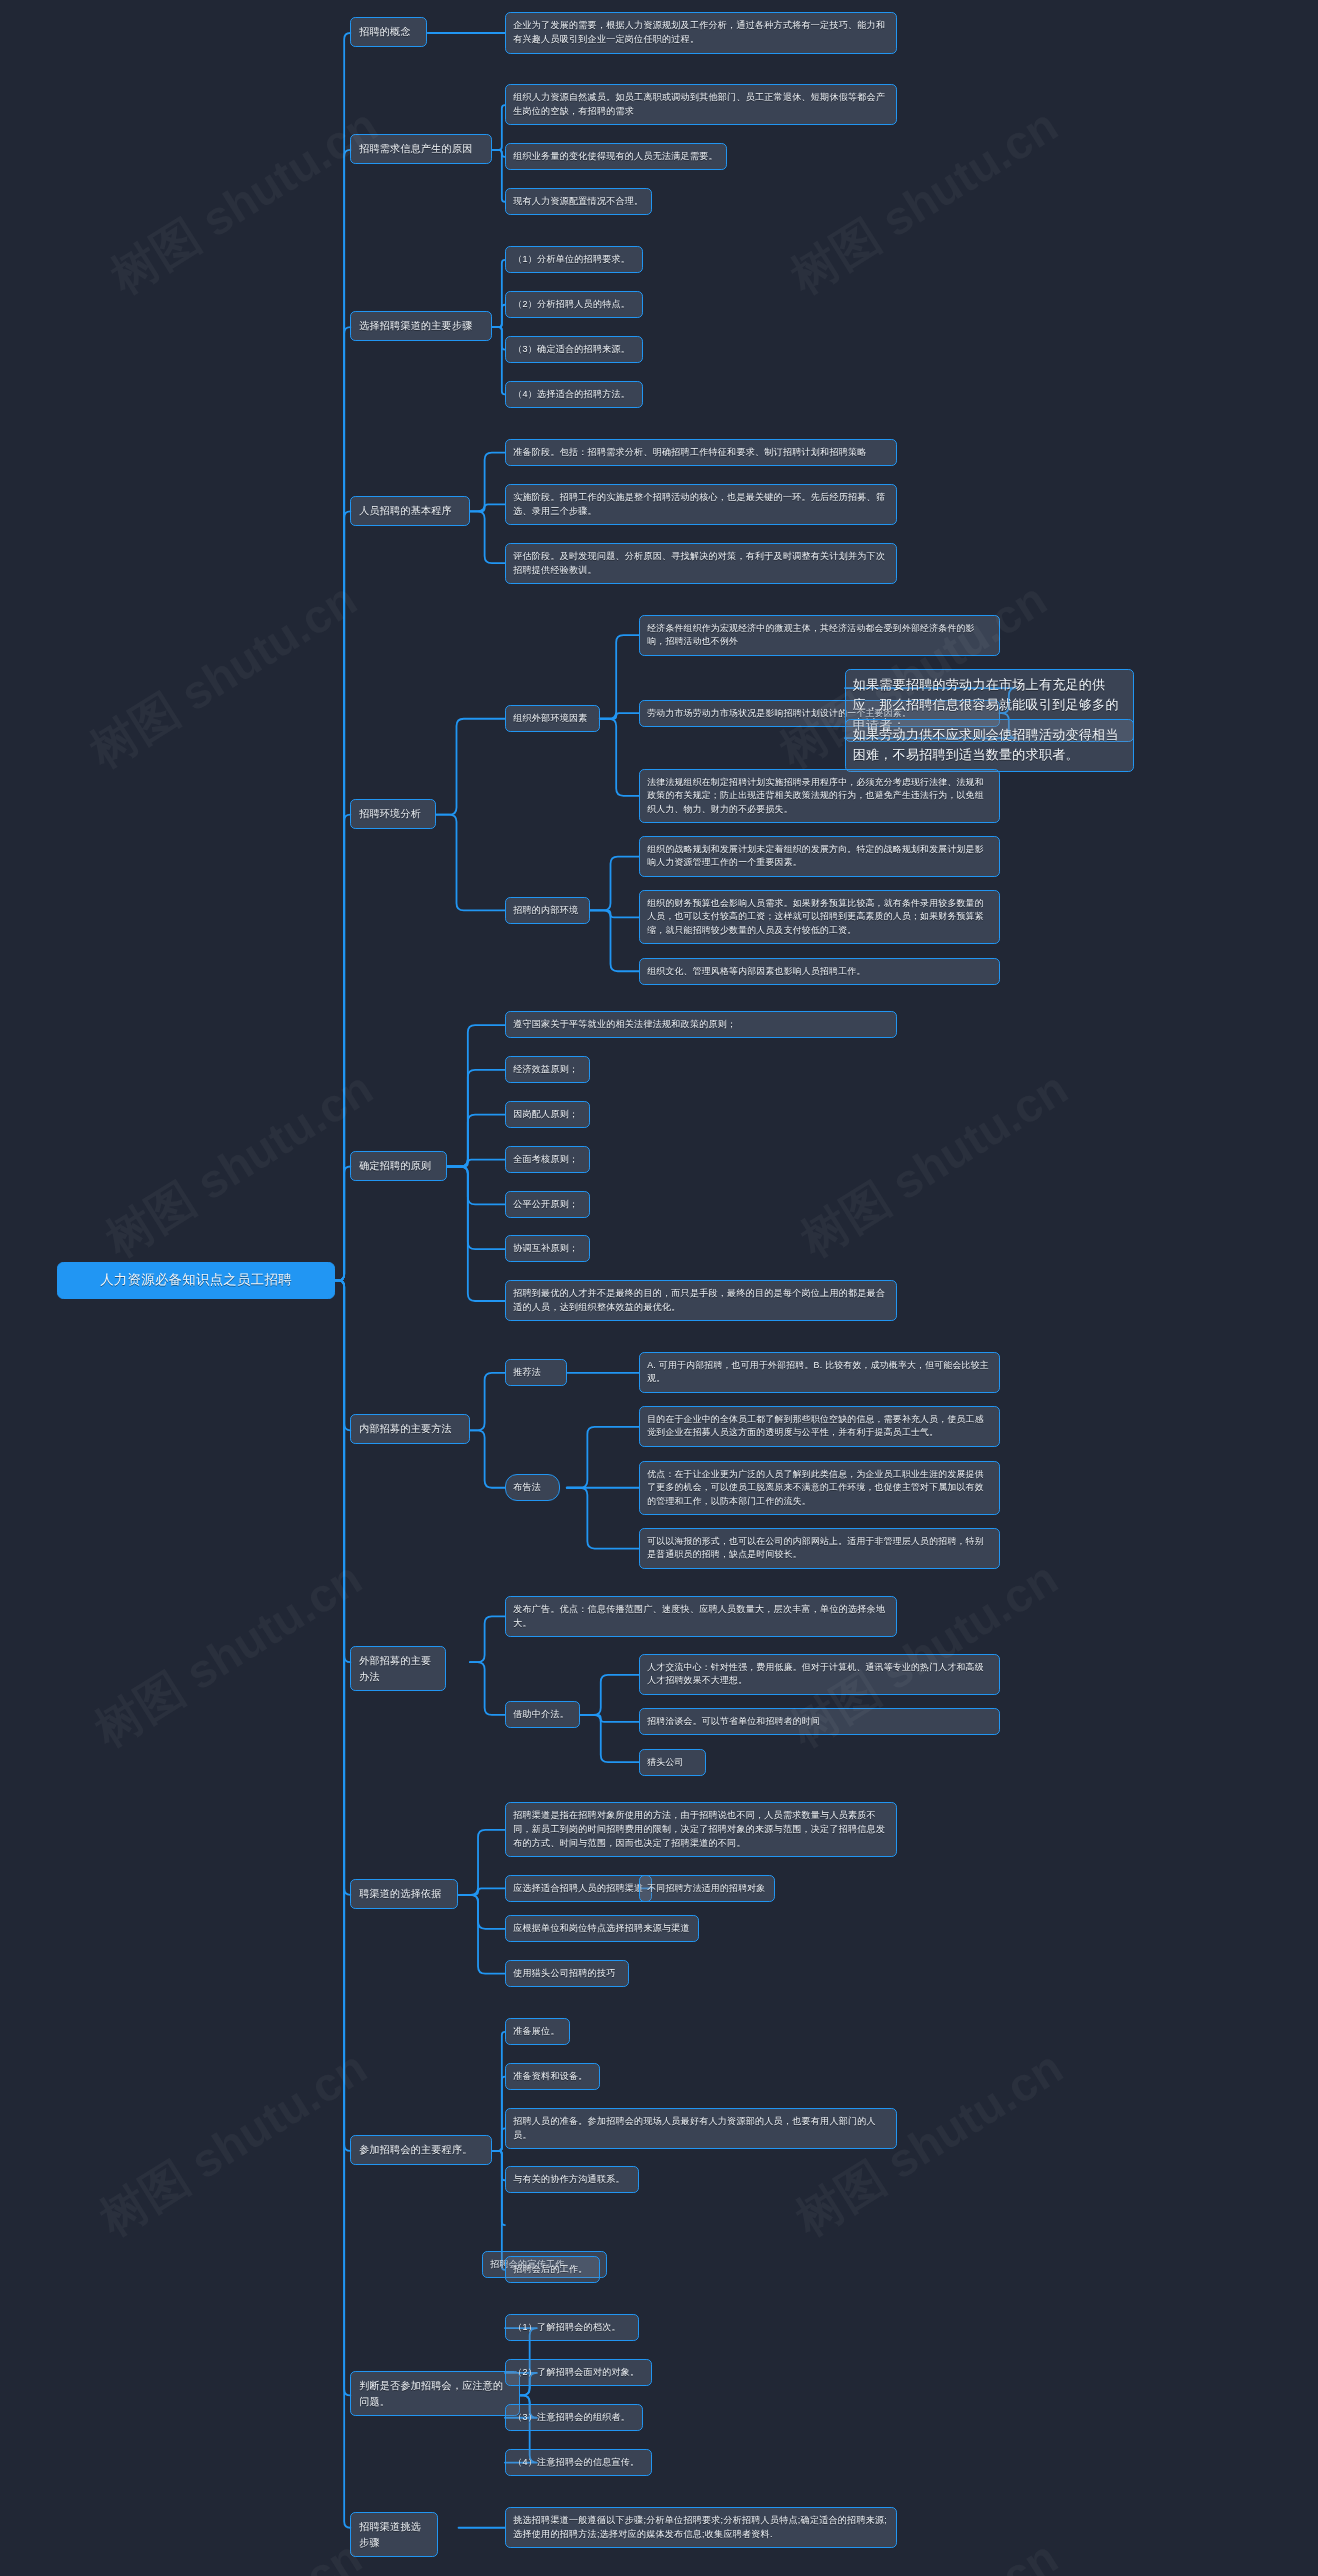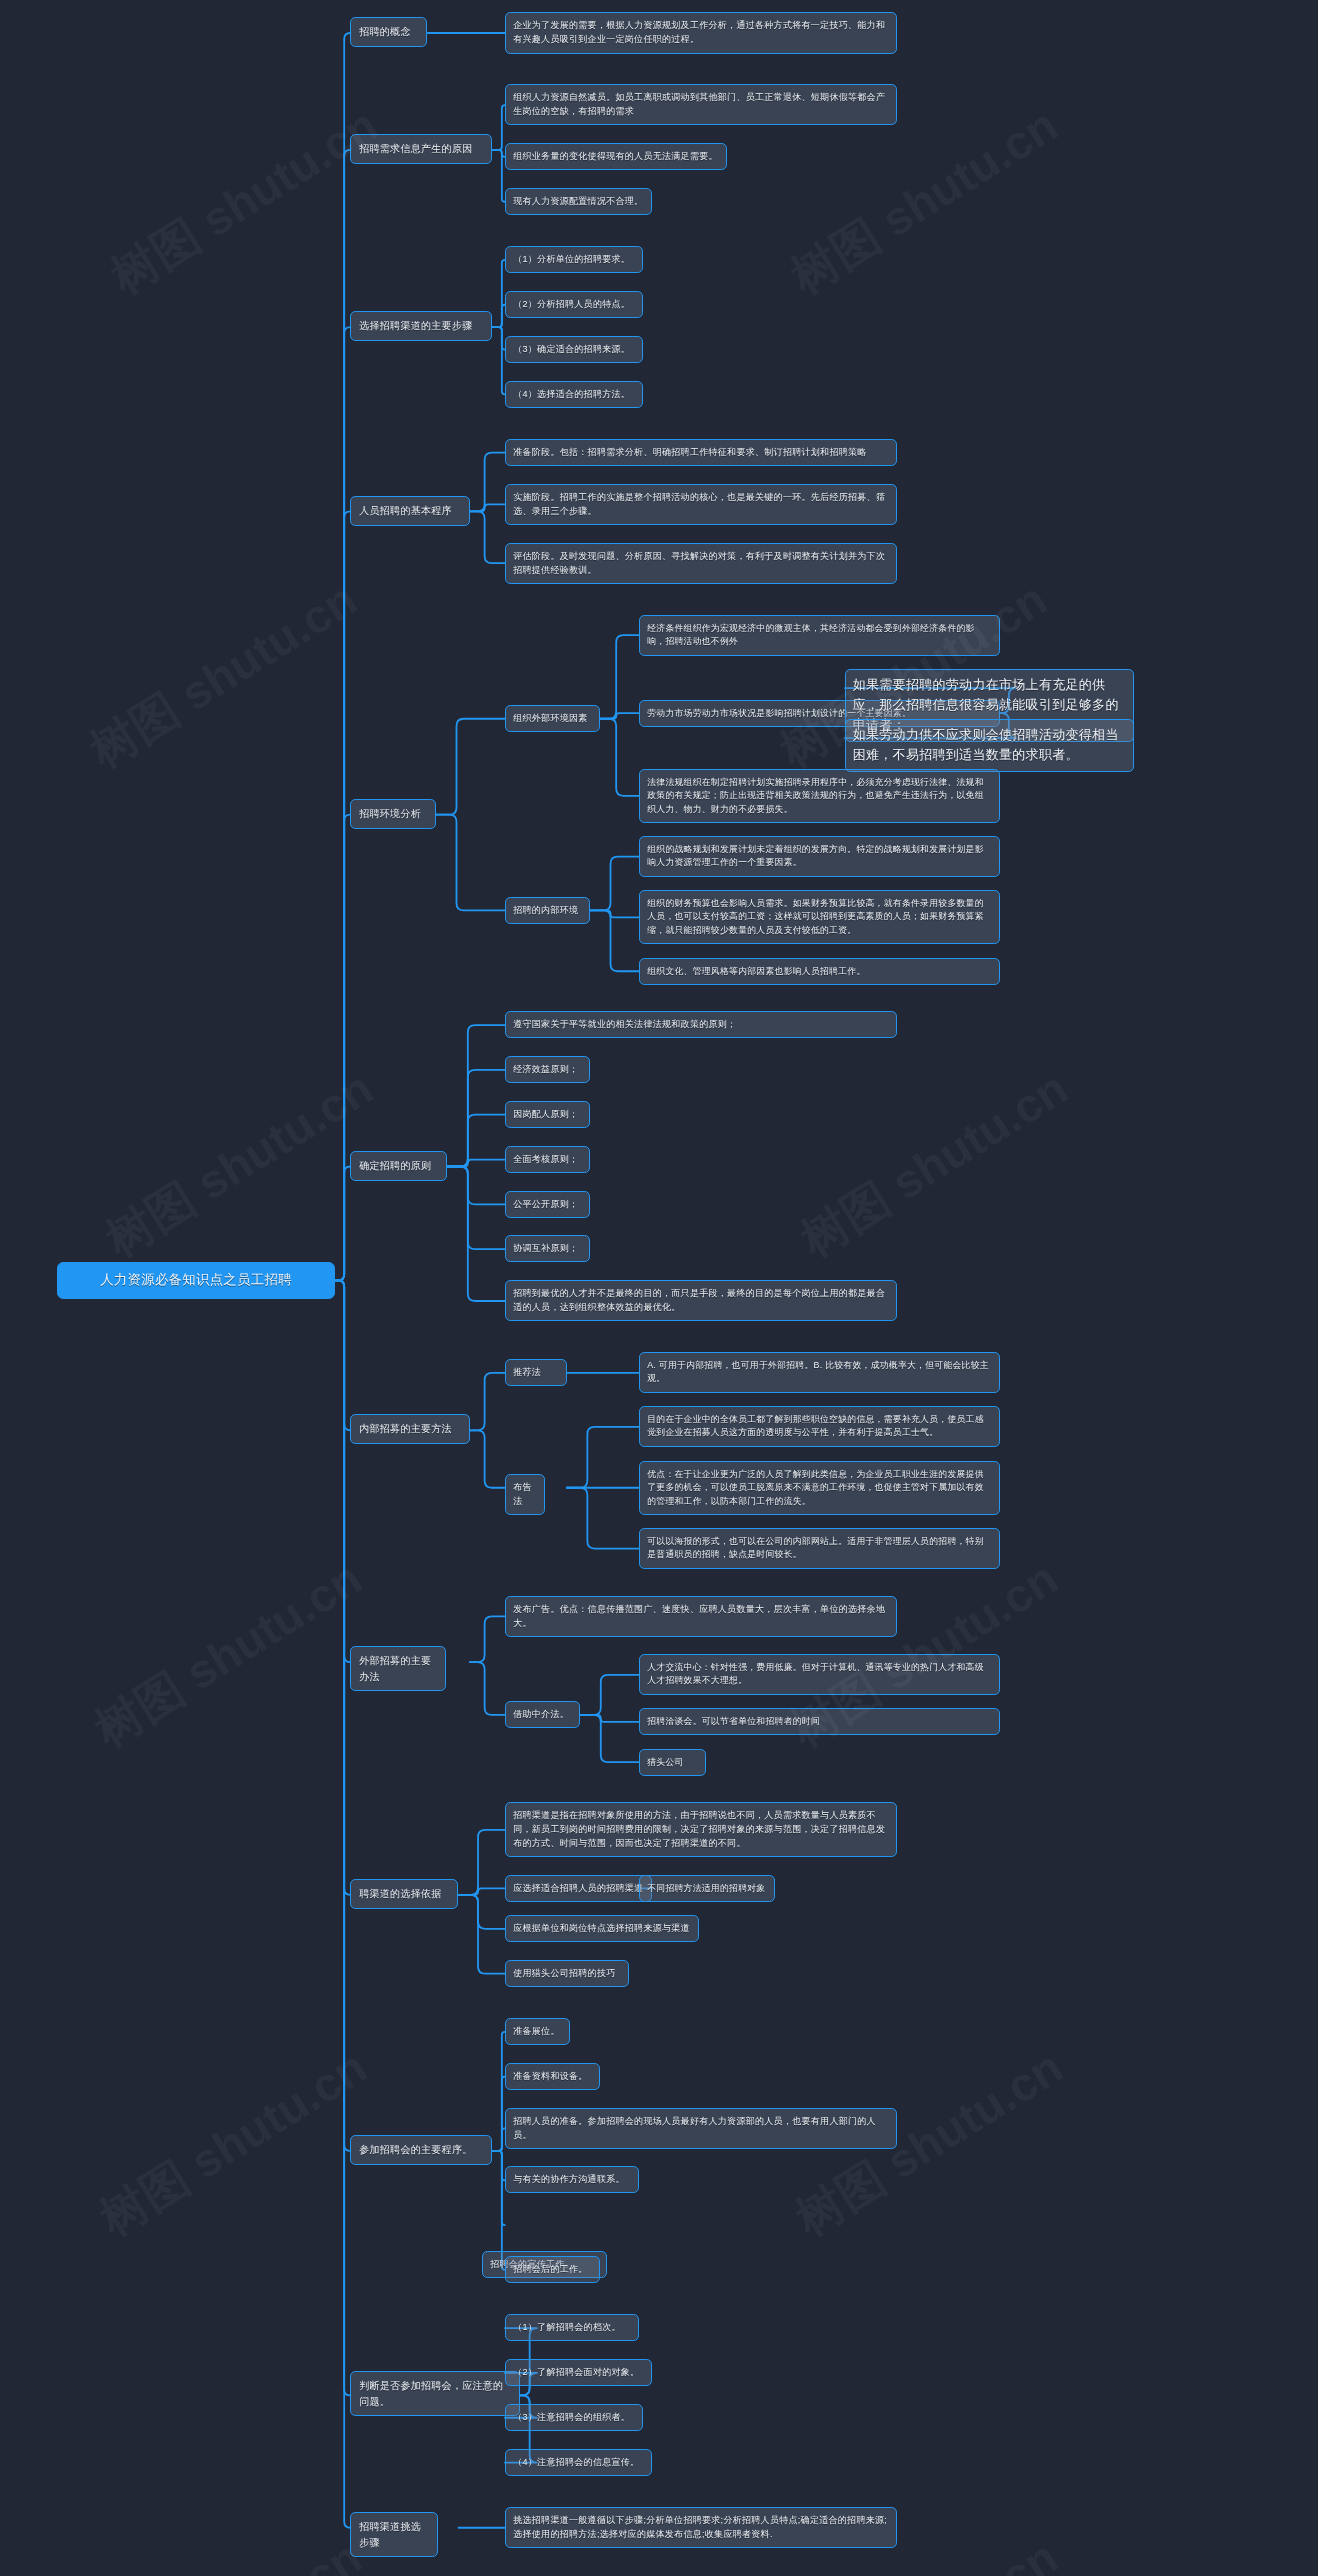--- a/index.html
+++ b/index.html
@@ -235,21 +235,21 @@
       </div>
       <div class="node l1" style="left: 350px; width: 120px; top: 1414px;">
         <span>内部招募的主要方法</span>
       </div>
       <div class="node l2" style="left: 505px; width: 62px; top: 1359px;">
         <span>推荐法</span>
       </div>
       <div class="node l3" style="left: 639px; width: 361px; top: 1352px;">
         <span>A. 可用于内部招聘，也可用于外部招聘。B. 比较有效，成功概率大，但可能会比较主观。</span>
       </div>
-      <div class="node l2" style="left: 505px; width: 40px; top: 1474px;">
+      <div class="node l2" style="left: 505px; width: 55px; top: 1474px; border-radius: 12px;">
         <span>布告法</span>
       </div>
       <div class="node l3" style="left: 639px; width: 361px; top: 1406px;">
         <span>目的在于企业中的全体员工都了解到那些职位空缺的信息，需要补充人员，使员工感觉到企业在招募人员这方面的透明度与公平性，并有利于提高员工士气。</span>
       </div>
       <div class="node l3" style="left: 639px; width: 361px; top: 1461px;">
         <span>优点：在于让企业更为广泛的人员了解到此类信息，为企业员工职业生涯的发展提供了更多的机会，可以使员工脱离原来不满意的工作环境，也促使主管对下属加以有效的管理和工作，以防本部门工作的流失。</span>
       </div>
       <div class="node l3" style="left: 639px; width: 361px; top: 1528px;">
         <span>可以以海报的形式，也可以在公司的内部网站上。适用于非管理层人员的招聘，特别是普通职员的招聘，缺点是时间较长。</span>

